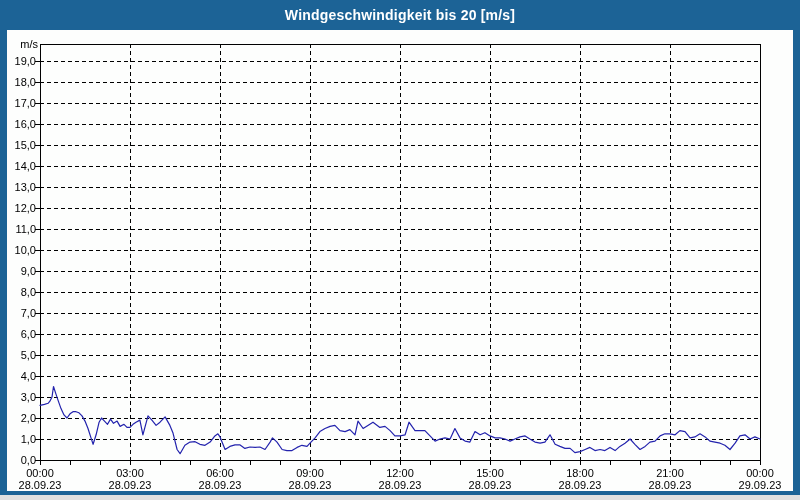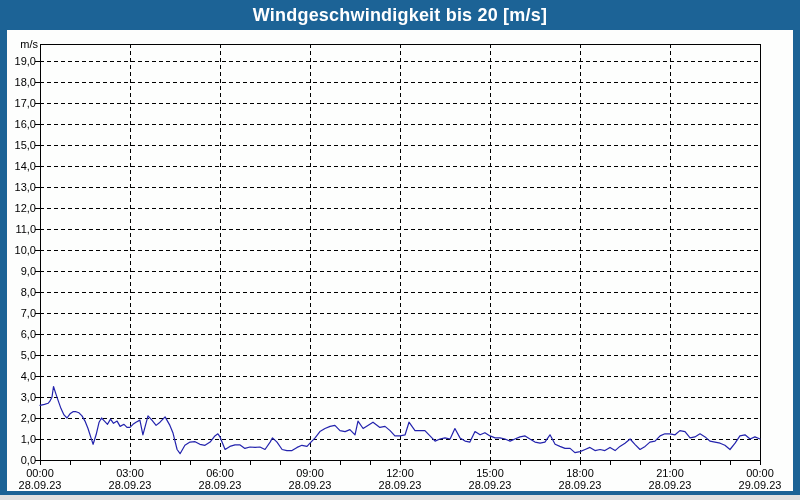--- a/index.html
+++ b/index.html
@@ -1,20 +1,20 @@
 <!DOCTYPE html>
 <html><head>
 <meta charset="utf-8">
 <style>
   html,body{margin:0;padding:0;}
   body{width:800px;height:500px;font-family:"Liberation Sans",sans-serif;}
   .window{position:relative;width:800px;height:500px;background:#fdfefd;overflow:hidden;}
   .title-bar{position:absolute;left:0;top:0;width:800px;height:30px;background:#1c6396;
              display:flex;align-items:center;justify-content:center;}
-  .title-bar span{color:#ffffff;font-size:18px;font-weight:bold;letter-spacing:.2px;}
+  .title-bar span{color:#ffffff;font-size:14px;font-weight:bold;letter-spacing:.2px;}
   .border-left{position:absolute;left:0;top:30px;width:7px;height:465px;background:#1c6396;}
   .border-right{position:absolute;left:793px;top:30px;width:7px;height:465px;background:#1c6396;}
   .border-bottom{position:absolute;left:0;top:491px;width:800px;height:4px;background:#1c6396;}
   .outer-strip{position:absolute;left:0;top:495px;width:800px;height:5px;background:#e0e0e0;}
   svg{position:absolute;left:0;top:0;}
   svg text{font-family:"Liberation Sans",sans-serif;font-size:11px;fill:#000000;}
 </style>
 </head>
 <body>
 

